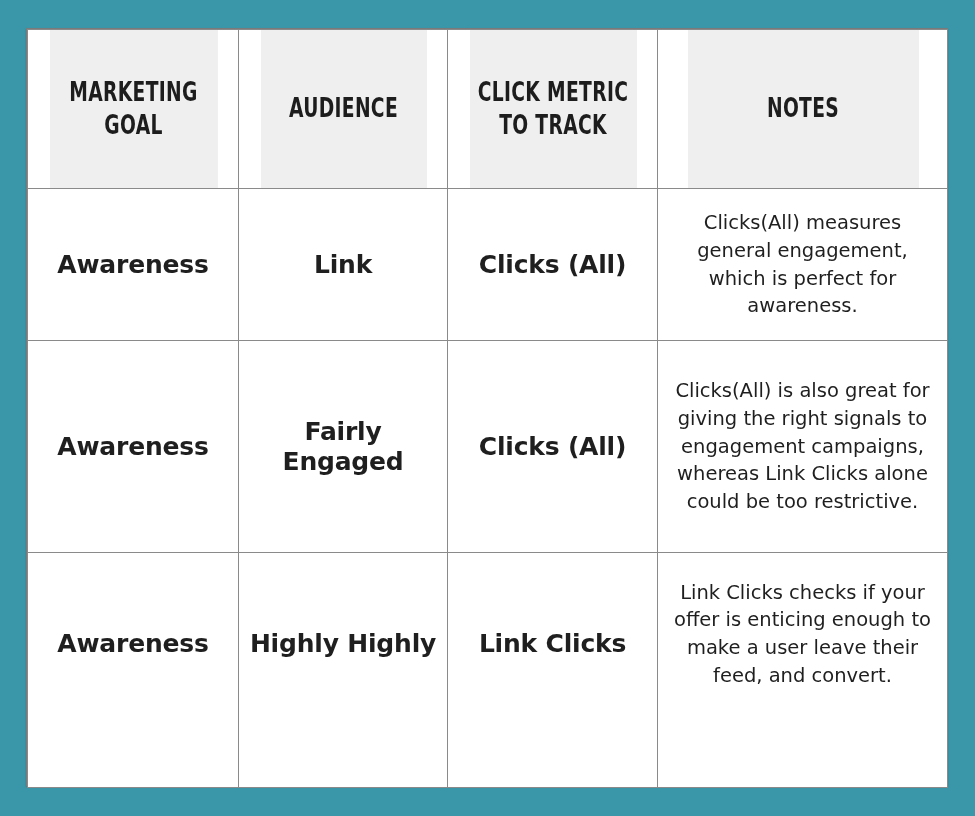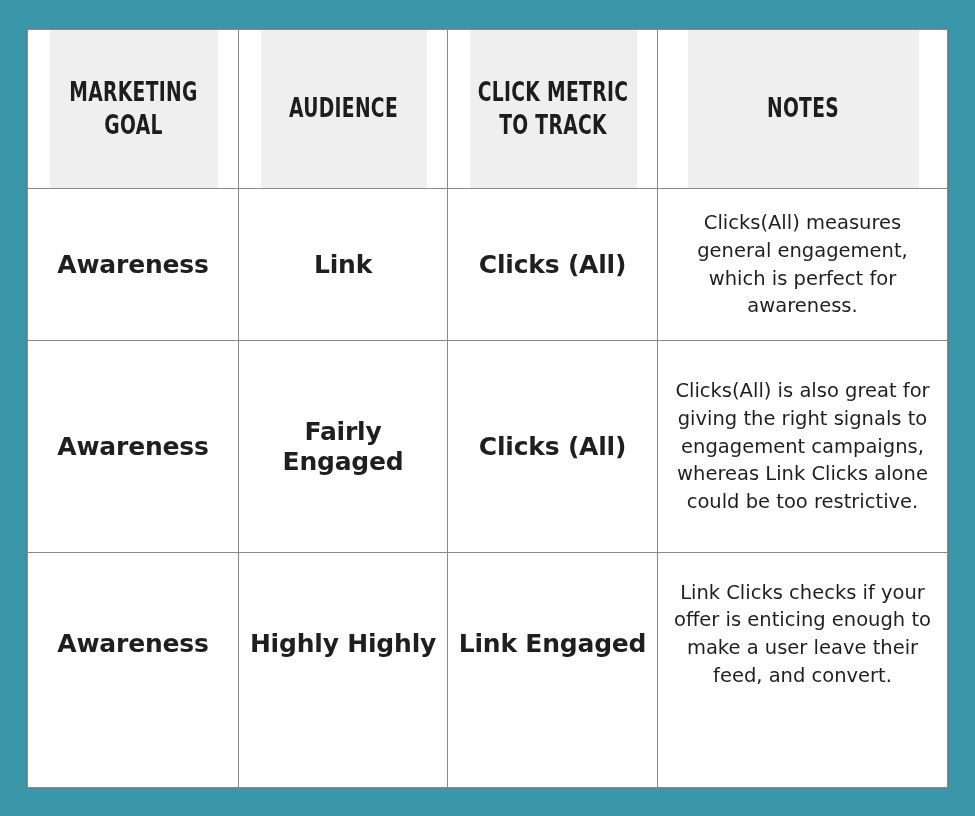--- a/index.html
+++ b/index.html
@@ -143,20 +143,20 @@
         </tr>
         <tr class="row-2">
           <td class="strong">Awareness</td>
           <td class="strong">Fairly Engaged</td>
           <td class="strong">Clicks (All)</td>
           <td class="notes">Clicks(All) is also great for giving the right signals to engagement campaigns, whereas Link Clicks alone could be too restrictive.</td>
         </tr>
         <tr class="row-3">
           <td class="strong">Awareness</td>
           <td class="strong">Highly Highly</td>
-          <td class="strong">Link Engaged</td>
+          <td class="strong">Link Clicks</td>
           <td class="notes">Link Clicks checks if your offer is enticing enough to make a user leave their feed, and convert.</td>
         </tr>
       </tbody>
     </table>
   </div>
 
 </div>
 
 </body></html>

